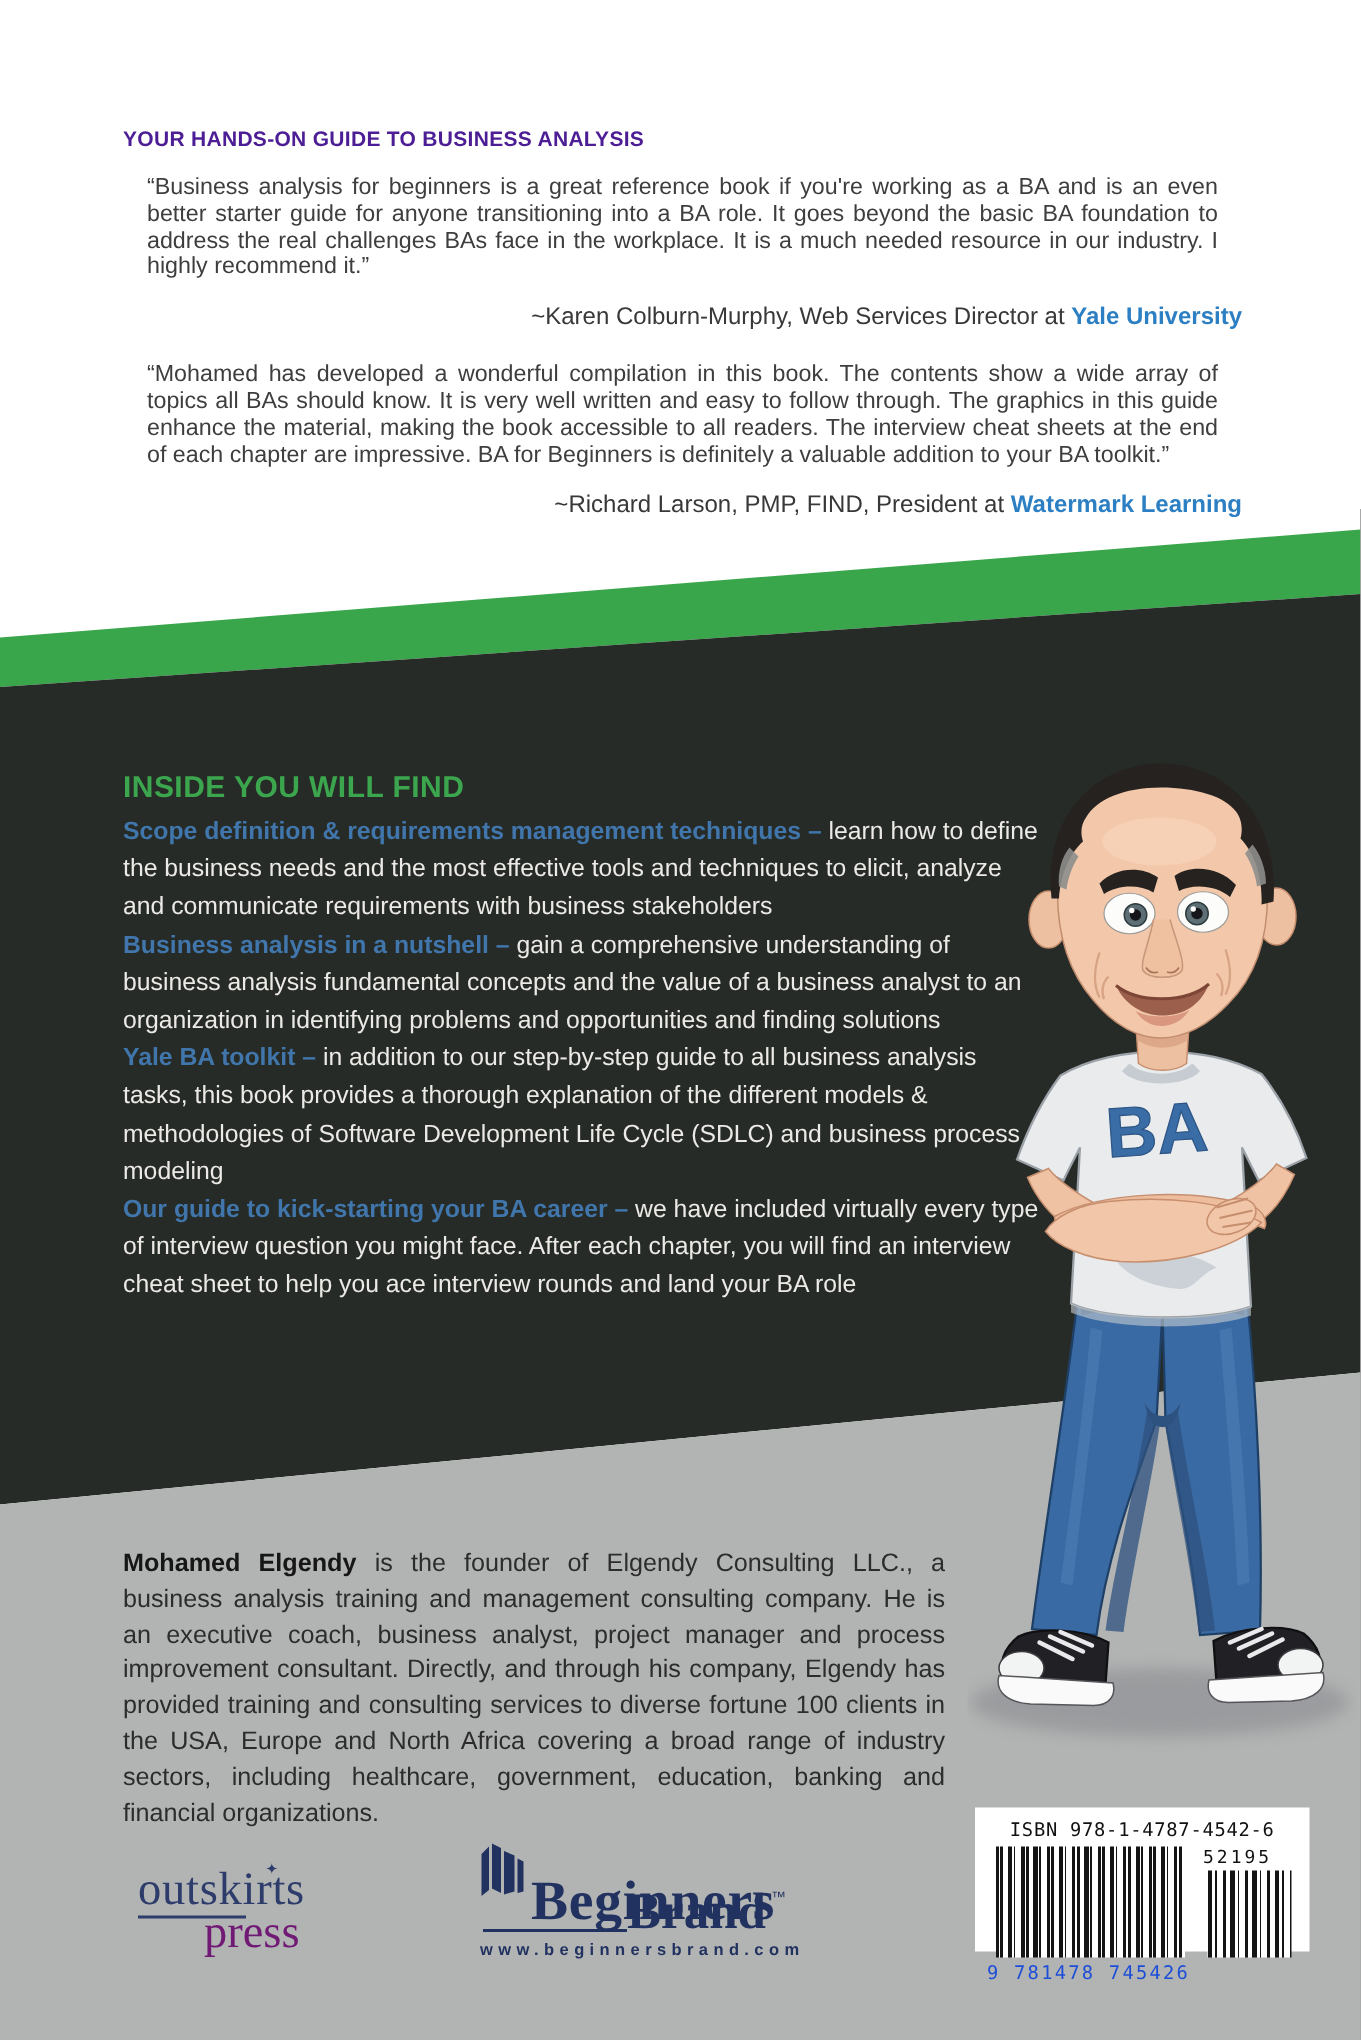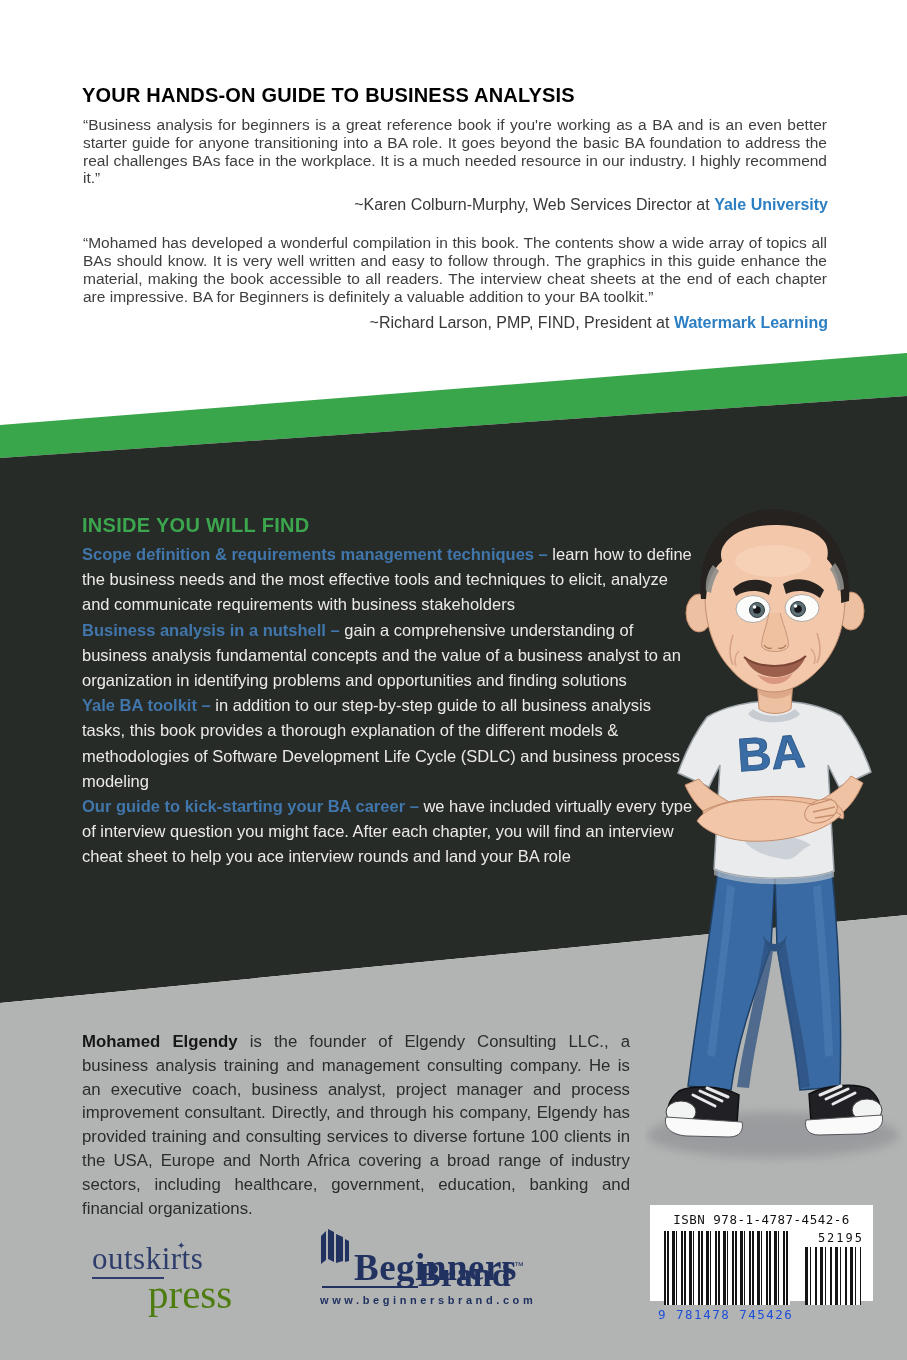--- a/index.html
+++ b/index.html
@@ -5,24 +5,24 @@
   html,body{margin:0;padding:0;background:#666;}
   .cover{
     position:relative;width:907px;height:1360px;margin:0 auto;
     background:#ffffff;overflow:hidden;
     font-family:"Liberation Sans",sans-serif;
   }
   .bg{position:absolute;left:0;top:0;}
   
   .top-text{position:absolute;left:82px;top:84px;width:746px;}
   .main-heading{
-    margin:0 0 9px 0;font-size:20px;font-weight:bold;letter-spacing:.2px;
-    color:#000000;
-  }
-  .quote{margin:1px;font-size:15.5px;line-height:17.8px;color:#3e3e3e;text-align:justify;}
+    margin:0 0 9px 0;font-size:14px;font-weight:bold;letter-spacing:.2px;
+    color:#4c1d95;
+  }
+  .quote{margin:16px;font-size:15.5px;line-height:17.8px;color:#3e3e3e;text-align:justify;}
   .attr{margin:9px 0 20px 0;font-size:16px;color:#383838;text-align:right;}
   .attr .org{color:#2c7fc2;font-weight:bold;}
   
   .inside{position:absolute;left:82px;top:514px;width:616px;}
   .inside-heading{
     margin:0 0 5px 0;font-size:20px;font-weight:bold;letter-spacing:.3px;
     color:#3ba64d;
   }
   .feature{margin:0;font-size:16.5px;line-height:25.2px;color:#eceae6;}
   .feature .ft{color:#4076ab;font-weight:bold;}
@@ -31,40 +31,40 @@
     position:absolute;left:82px;top:1030px;width:548px;
     font-size:16.8px;line-height:23.8px;color:#2c2c2c;text-align:justify;margin:0;
   }
   .bio strong{color:#161616;}
   
   .outskirts{position:absolute;left:92px;top:1244px;width:150px;height:76px;
     font-family:"Liberation Serif",serif;color:#2d3c6b;}
   .outskirts .l1{font-size:31px;line-height:30px;letter-spacing:.5px;}
   .outskirts .star{position:absolute;left:85px;top:-4px;font-size:10px;color:#2d3c6b;}
   .outskirts .rule{position:absolute;left:0px;top:33px;width:72px;height:1.5px;background:#2d3c6b;}
-  .outskirts .l2{position:absolute;left:56px;top:26px;font-size:41px;color:#4d7c0f;}
+  .outskirts .l2{position:absolute;left:44px;top:26px;font-size:31px;color:#701a75;}
   
   .brand{position:absolute;left:318px;top:1222px;width:280px;height:100px;
     font-family:"Liberation Serif",serif;color:#223260;}
   .brand .book{position:absolute;left:0;top:4px;}
   .brand .l1{position:absolute;left:36px;top:0;font-size:37px;font-weight:bold;letter-spacing:.5px;margin-top:24px;}
   .brand .rule{position:absolute;left:4px;top:64px;width:96px;height:2px;background:#223260;}
   .brand .l2{position:absolute;left:100px;top:34px;font-size:34px;font-weight:bold;}
   .brand .tm{position:absolute;left:196px;top:38px;font-size:10px;font-family:"Liberation Sans",sans-serif;}
   .brand .url{position:absolute;left:2px;top:72px;font-size:11px;letter-spacing:3.6px;
     font-family:"Liberation Sans",sans-serif;font-weight:bold;color:#223260;white-space:nowrap;}
   
   .barcode-box{position:absolute;left:650px;top:1205px;width:223px;height:96px;background:#ffffff;}
   .isbn{position:absolute;left:0;top:7px;width:100%;text-align:center;
     font-family:"DejaVu Sans Mono",monospace;font-size:12.5px;letter-spacing:.5px;color:#111;}
   .ean-bars{position:absolute;left:14px;top:26px;width:126px;height:74px;
     background:repeating-linear-gradient(90deg,#141414 0 2px,#fff 2px 3px,#141414 3px 5px,#fff 5px 8px,#141414 8px 11px,#fff 11px 12px,#141414 12px 13px,#fff 13px 17px);}
   .ean-digits{position:absolute;left:8px;top:102px;width:150px;
     font-family:"DejaVu Sans Mono",monospace;font-size:12.5px;letter-spacing:1.5px;color:#1d4ed8;}
-  .addon-digits{position:absolute;left:152px;top:26px;width:62px;text-align:right;
+  .addon-digits{position:absolute;left:152px;top:26px;width:62px;text-align:left;
     font-family:"DejaVu Sans Mono",monospace;font-size:12px;letter-spacing:2px;color:#111;}
   .addon-bars{position:absolute;left:155px;top:42px;width:56px;height:58px;
     background:repeating-linear-gradient(90deg,#141414 0 3px,#fff 3px 5px,#141414 5px 6px,#fff 6px 10px,#141414 10px 12px,#fff 12px 15px);}
   
   .mascot{position:absolute;left:645px;top:495px;}
 </style>
 </head>
 <body>
 
 <div class="cover">

